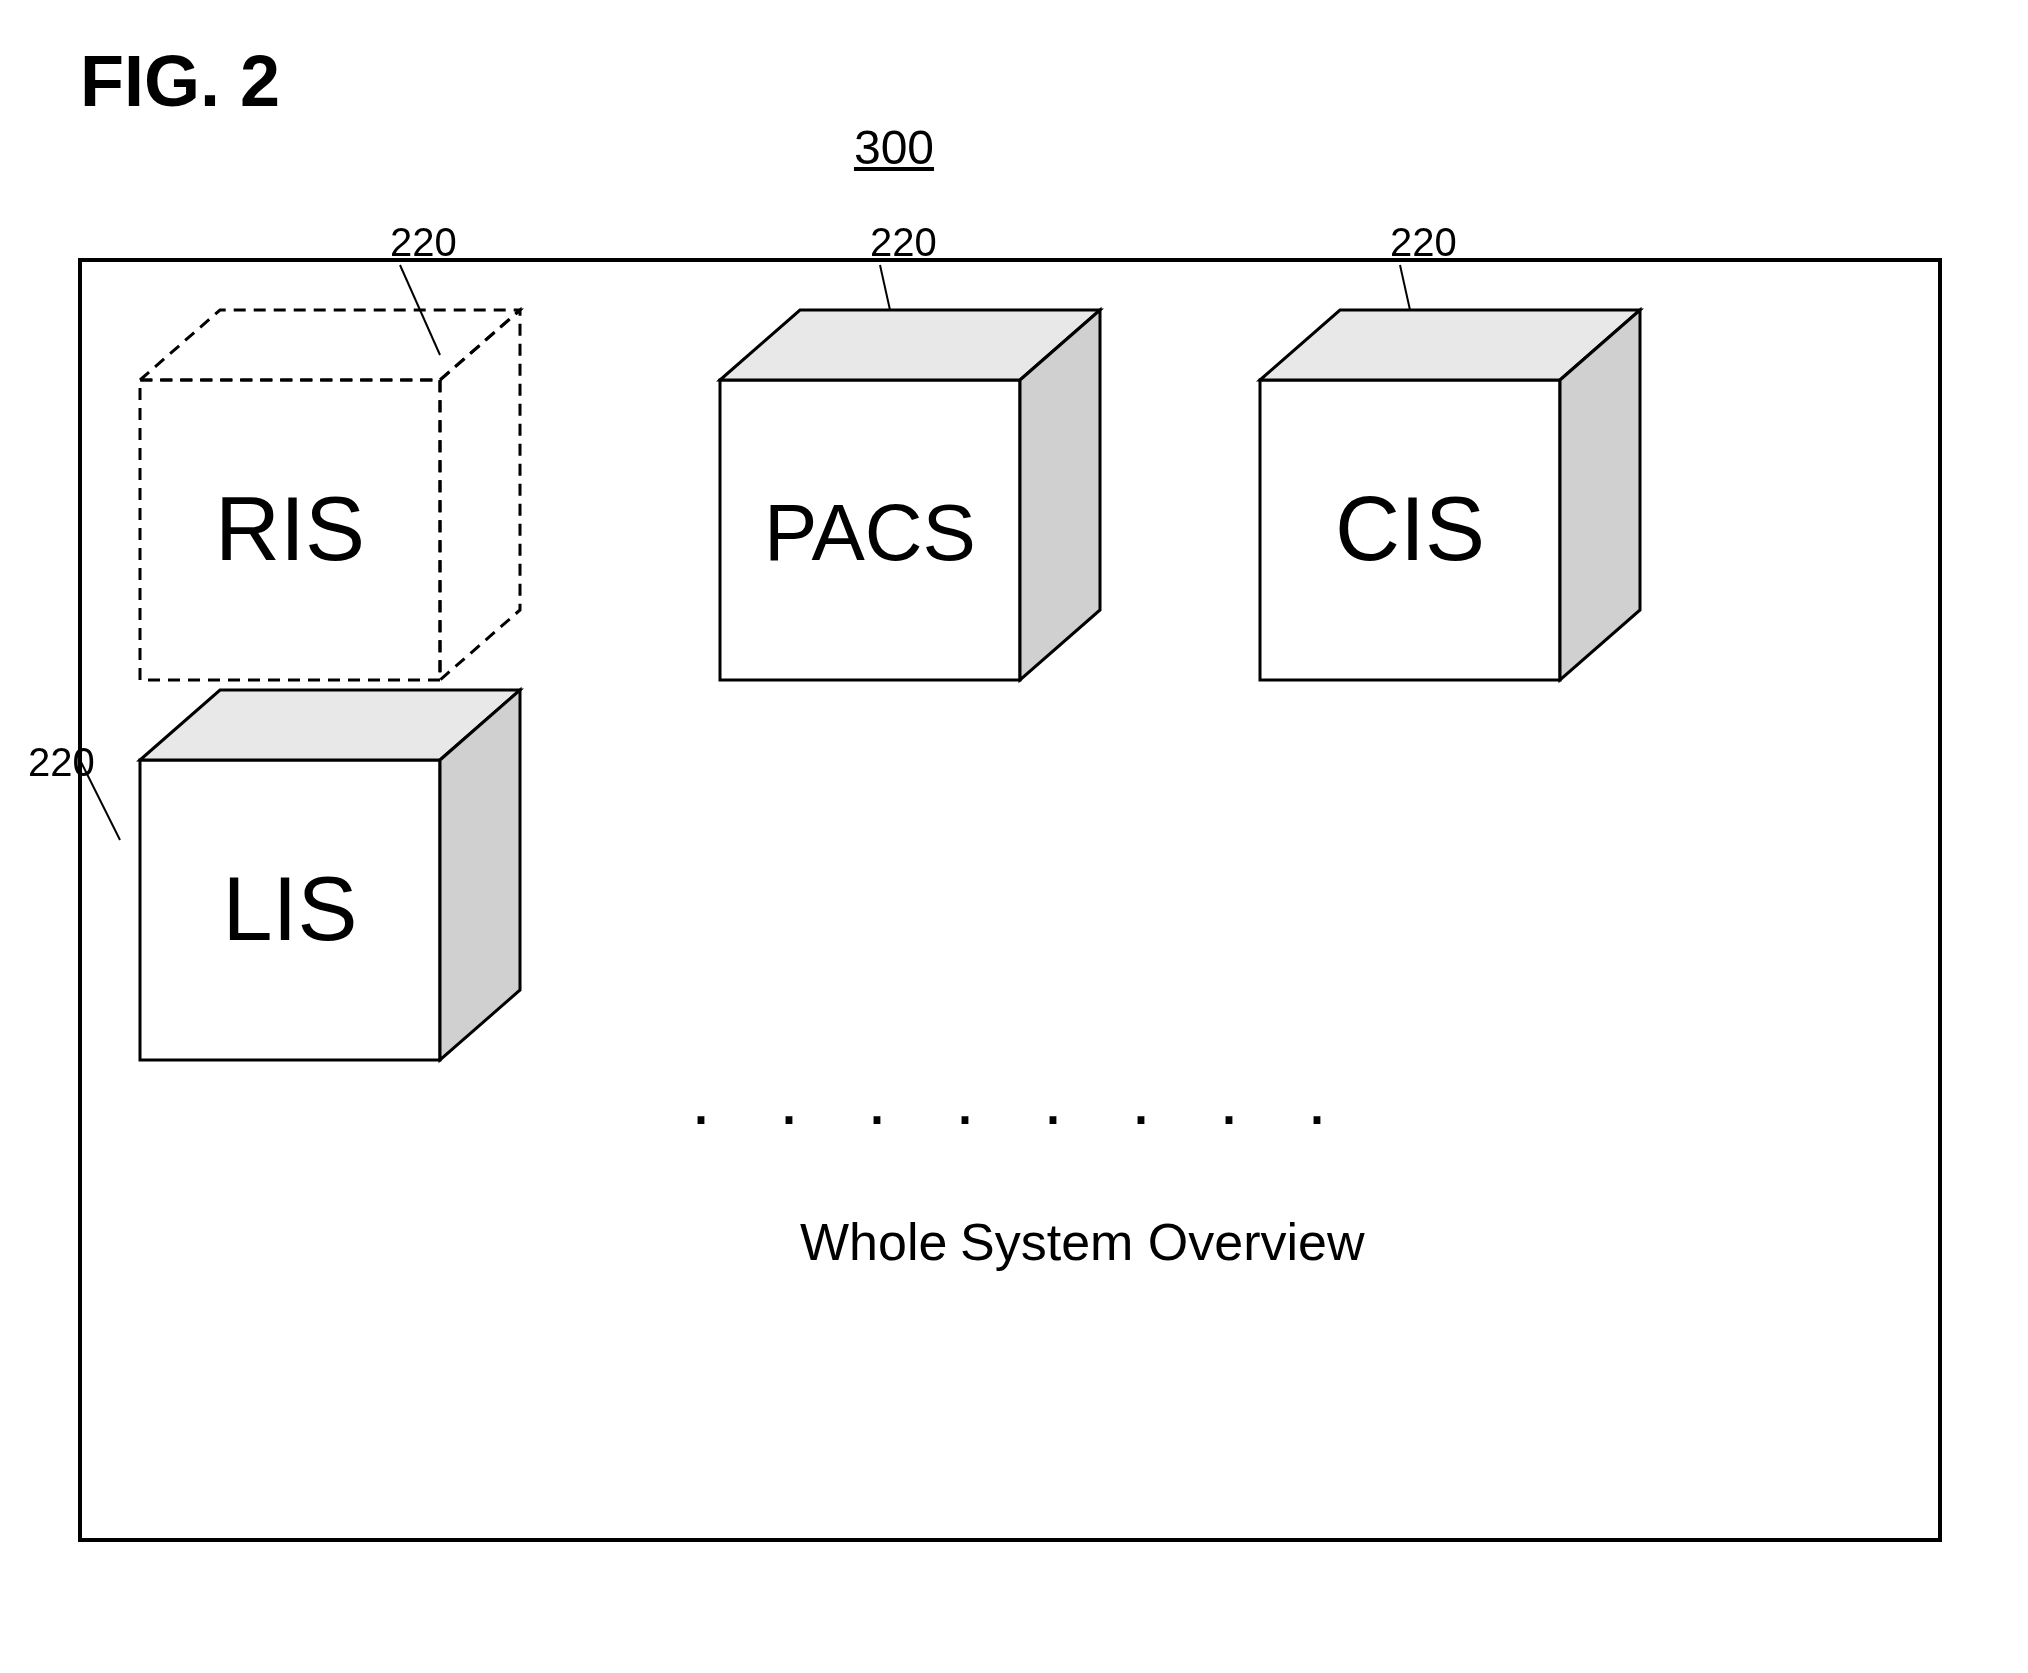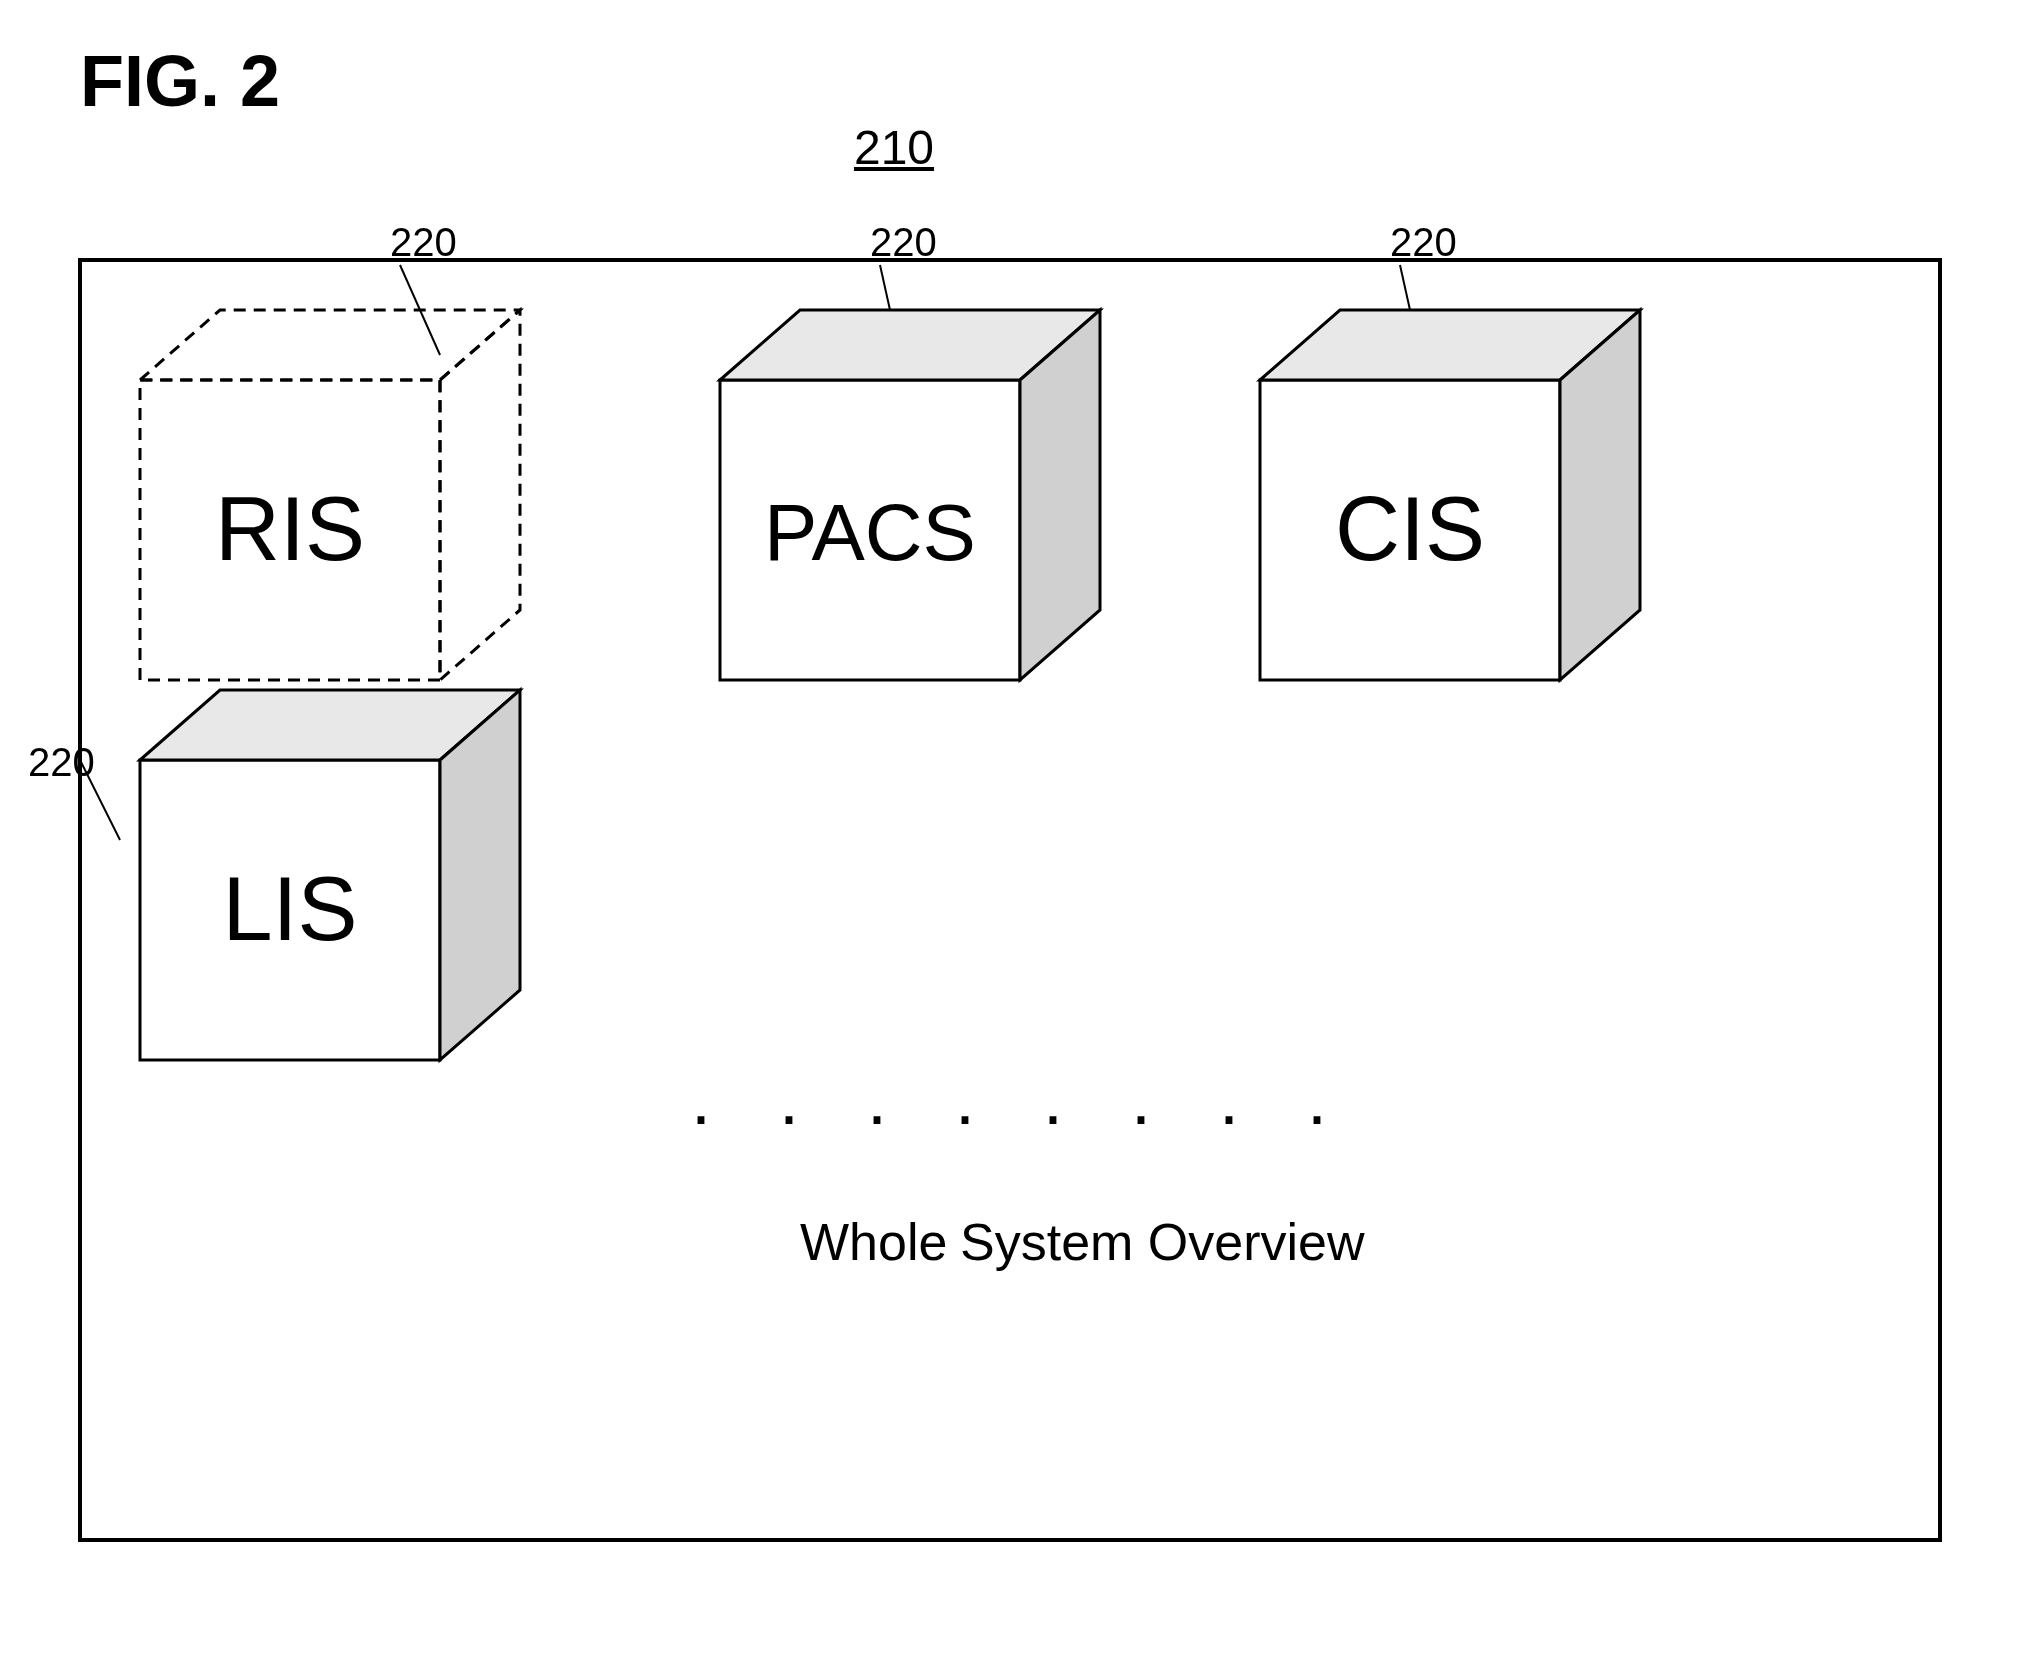--- a/index.html
+++ b/index.html
@@ -95,21 +95,21 @@
       pointer-events: none;
     }
   </style>
 </head>
 <body>
 
 <div class="page">
 
   <div class="fig-title">FIG. 2</div>
 
-  <div class="ref-210">210</div>
+  <div class="ref-210">300</div>
 
   <div class="ref-220-top-ris">220</div>
   <div class="ref-220-top-pacs">220</div>
   <div class="ref-220-top-cis">220</div>
   <div class="ref-220-lis">220</div>
 
   <svg class="connectors-svg" xmlns="http://www.w3.org/2000/svg">
 
     <rect x="80" y="260" width="1860" height="1280" fill="none" stroke="#000" stroke-width="4"></rect>
 

